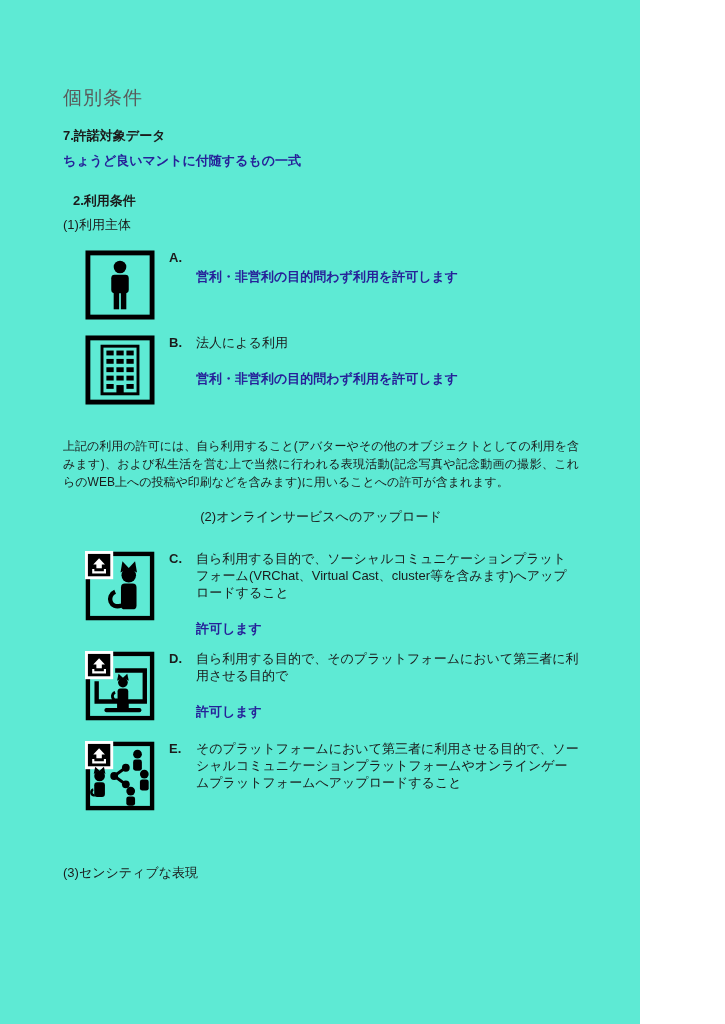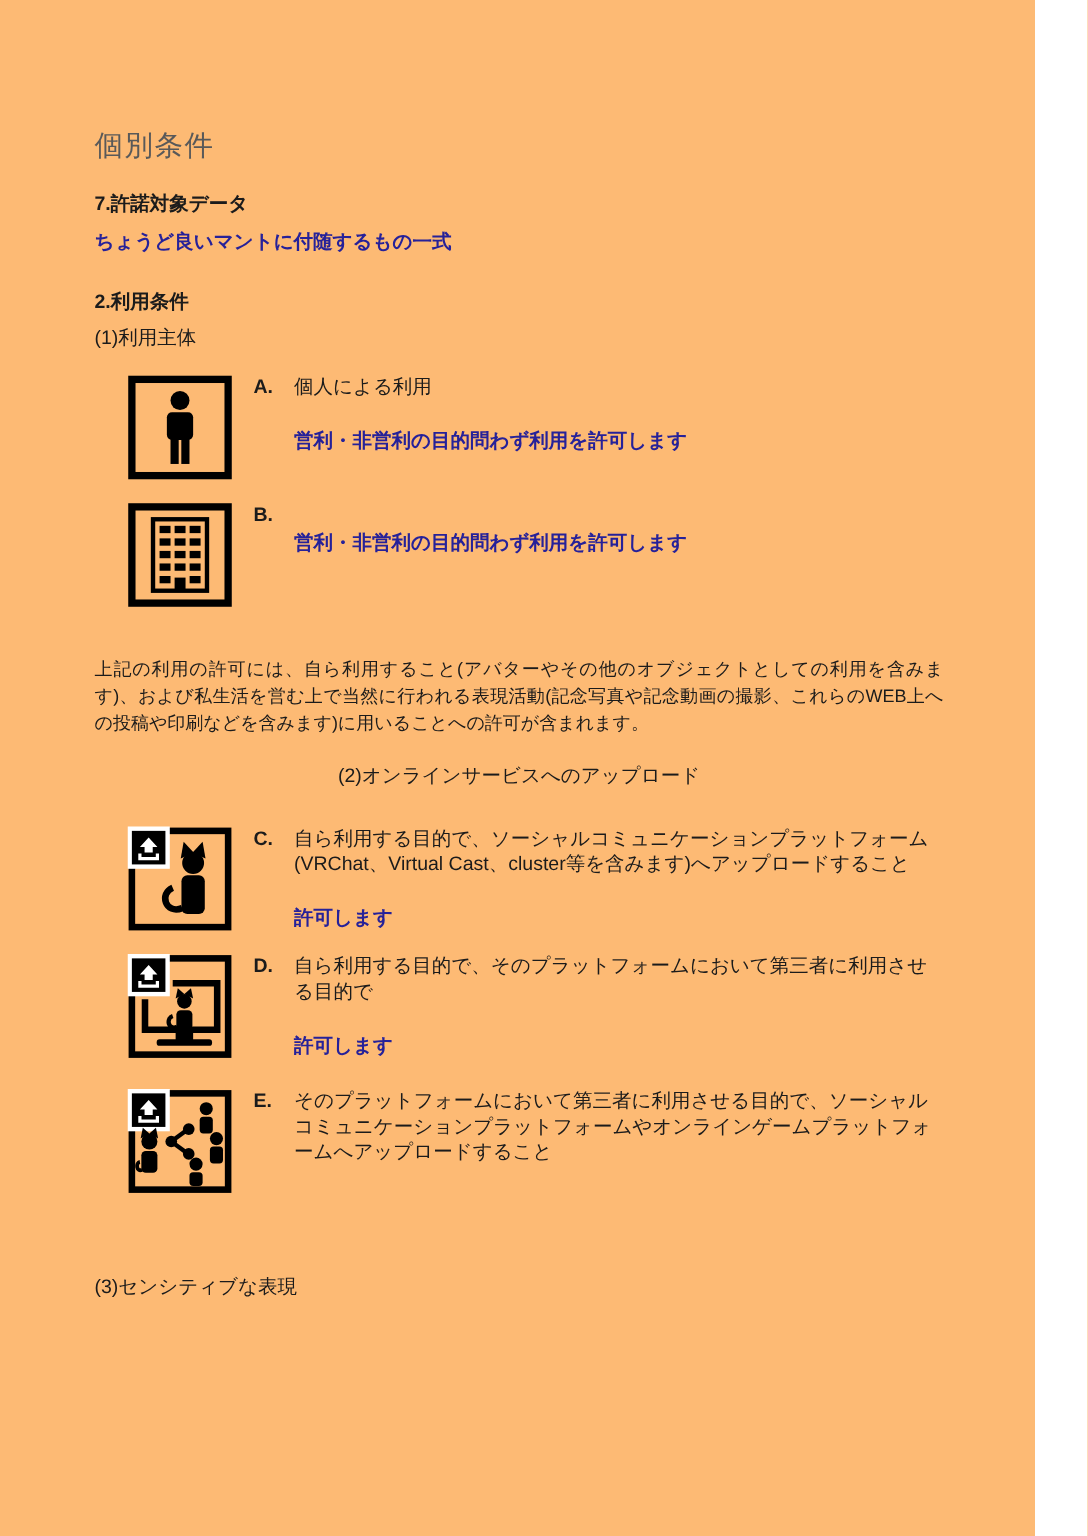--- a/index.html
+++ b/index.html
@@ -3,29 +3,29 @@
 <meta charset="utf-8">
 <style>
   * { margin:0; padding:0; box-sizing:border-box; }
   html,body { width:725px; height:1024px; }
   body {
     background:#ffffff;
     font-family:"Liberation Sans","DejaVu Sans",sans-serif;
     color:var(--body-color,#1b1b1b);
     overflow:hidden;
   }
-  .page { width:690px; height:1024px; padding:86px 61px 0 63px; background:#fdba74; }
+  .page { width:640px; height:1024px; padding:86px 61px 0 63px; background:#5eead4; }
 
   .doc-title {
     font-size:19px; line-height:23px; font-weight:400;
     color:var(--title-color,#595959); letter-spacing:1px;
   }
 
   .sec-heading { font-size:13px; line-height:17px; font-weight:700; margin-top:18px; }
-  .sec-heading.mt-sec2 { margin-top:23px; }
+  .sec-heading.mt-sec2 { margin-top:23px;margin-left:10px; }
   .sub-heading { font-size:13px; line-height:17px; font-weight:400; margin-top:7px; }
   .sub-heading.mt-sub2 { margin-top:17px;text-align:center; }
   .sub-heading.mt-sub3 { margin-top:52px; }
 
   .blue-value, .item-perm {
     color:var(--perm-color,#262199); font-weight:700;
     font-size:13px; line-height:17px;margin-top:19px;
   }
   .blue-value { margin-top:8px; }
 
@@ -68,21 +68,20 @@
       <svg viewBox="0 0 72 72" aria-hidden="true">
         <rect x="3" y="3" width="66" height="66" fill="none" stroke="#000" stroke-width="5"></rect>
         <circle cx="36" cy="17.5" r="6.5" fill="#000"></circle>
         <rect x="27" y="25.5" width="18" height="19" rx="3.5" fill="#000"></rect>
         <rect x="29.5" y="43" width="5.6" height="18" fill="#000"></rect>
         <rect x="36.9" y="43" width="5.6" height="18" fill="#000"></rect>
       </svg>
     </div>
     <div class="item-label">A.</div>
     <div class="item-text">
-      <div class="item-desc">個人による利用</div>
       <div class="item-perm">営利・非営利の目的問わず利用を許可します</div>
     </div>
   </div>
 
   <div class="item-row row-b">
     <div class="item-icon">
       <svg viewBox="0 0 72 72" aria-hidden="true">
         <rect x="3" y="3" width="66" height="66" fill="none" stroke="#000" stroke-width="5"></rect>
         <rect x="17.5" y="11.5" width="37" height="49" fill="none" stroke="#000" stroke-width="3"></rect>
         <rect x="22" y="16" width="7.5" height="5" fill="#000"></rect>
@@ -97,20 +96,21 @@
         <rect x="22" y="41.8" width="7.5" height="5" fill="#000"></rect>
           <rect x="32.3" y="41.8" width="7.5" height="5" fill="#000"></rect>
           <rect x="42.6" y="41.8" width="7.5" height="5" fill="#000"></rect>
         <rect x="22" y="50.4" width="7.5" height="5" fill="#000"></rect>
           <rect x="42.6" y="50.4" width="7.5" height="5" fill="#000"></rect>
         <rect x="32.3" y="51.5" width="7.5" height="9" fill="#000"></rect>
       </svg>
     </div>
     <div class="item-label">B.</div>
     <div class="item-text">
+      <div class="item-desc">法人による利用</div>
       <div class="item-perm">営利・非営利の目的問わず利用を許可します</div>
     </div>
   </div>
 
   <p class="note">上記の利用の許可には、自ら利用すること(アバターやその他のオブジェクトとしての利用を含みます)、および私生活を営む上で当然に行われる表現活動(記念写真や記念動画の撮影、これらのWEB上への投稿や印刷などを含みます)に用いることへの許可が含まれます。</p>
 
   <div class="sub-heading mt-sub2">(2)オンラインサービスへのアップロード</div>
 
   <div class="item-row row-c">
     <div class="item-icon">

